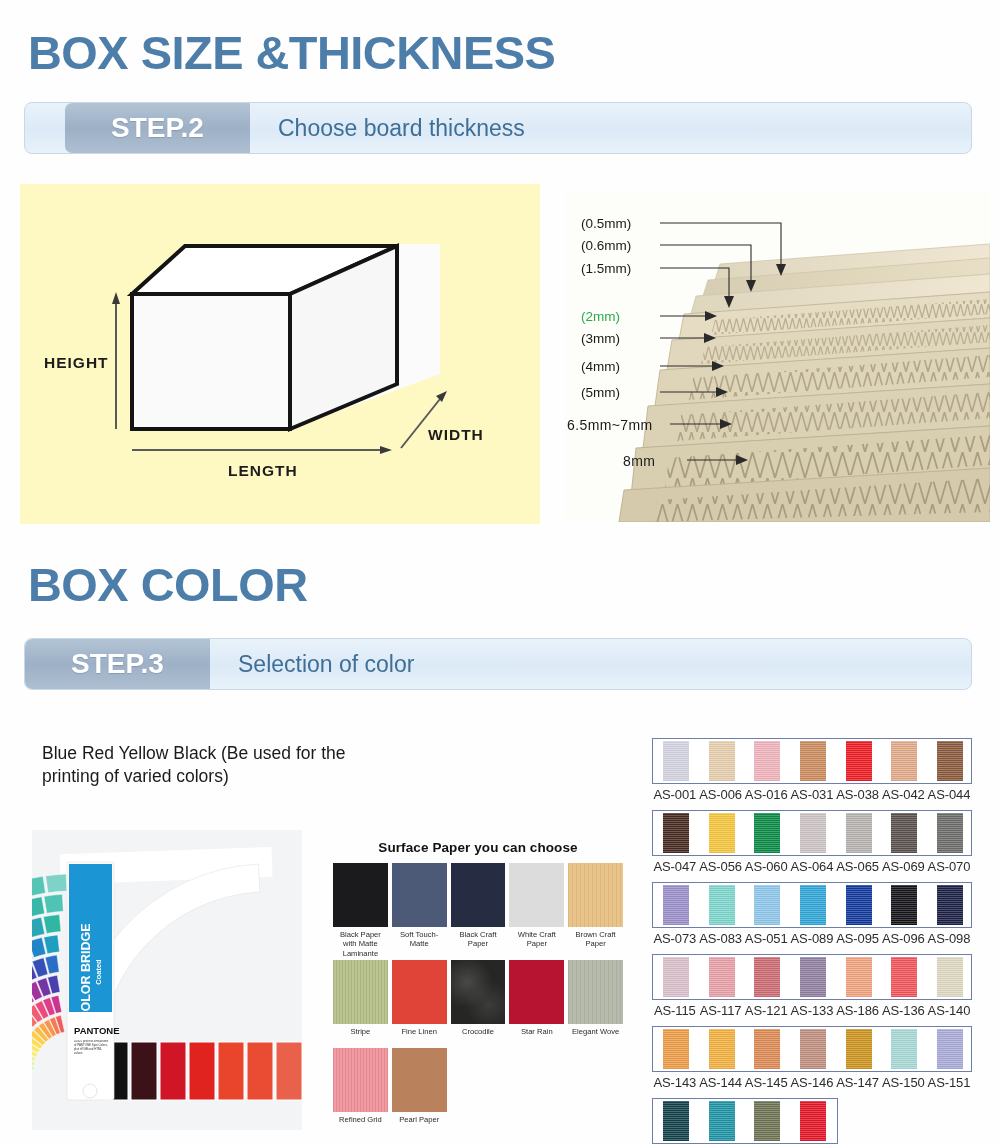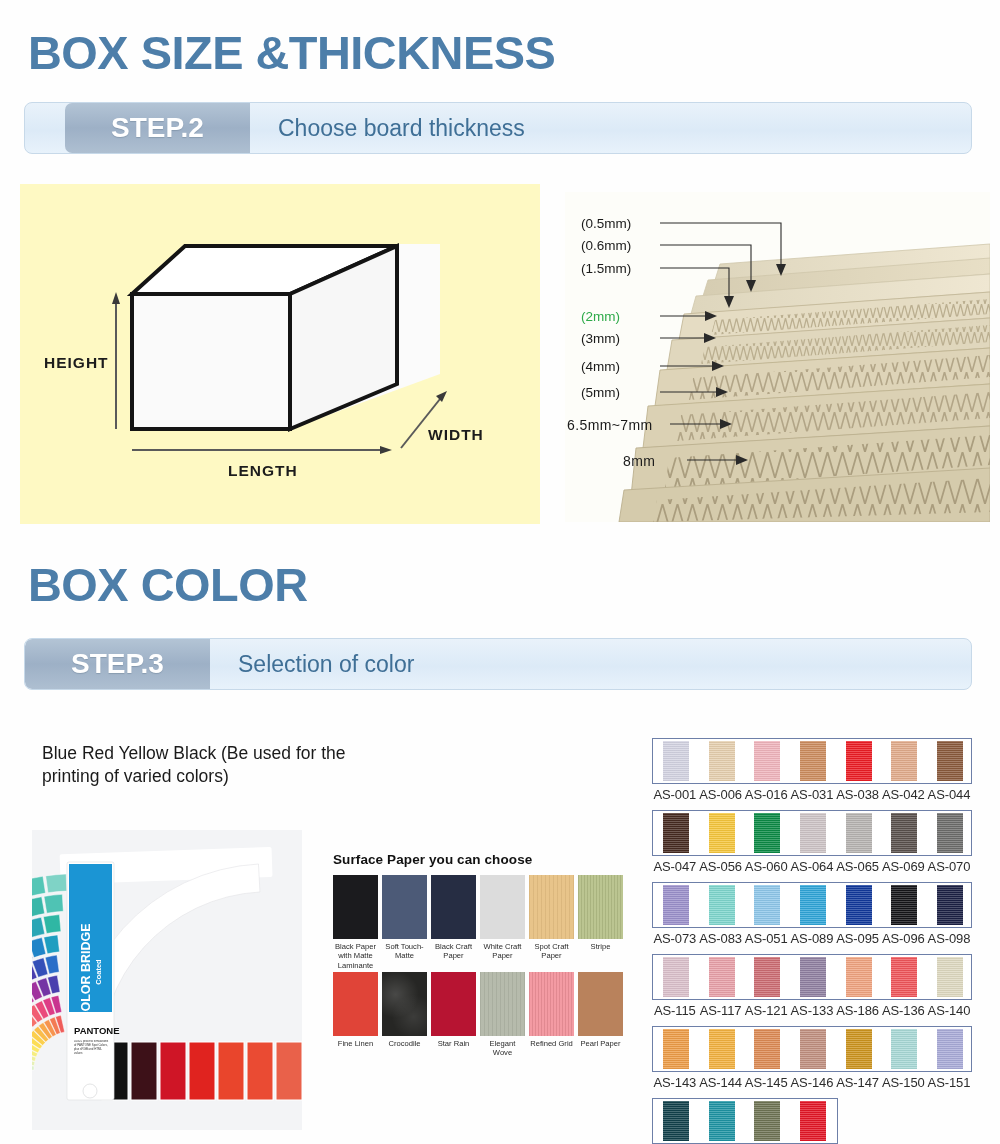--- a/index.html
+++ b/index.html
@@ -136,27 +136,27 @@
     position: absolute;
     left: 333px;
     top: 840px;
     width: 290px;
     height: 300px;
   }
   #surface-heading {
     font-size: 13.5px;
     font-weight: bold;
     color: #111;
-    text-align: left;
-    margin: 12px 0 8px 0;
+    text-align: center;
+    margin: 0 0 8px 0;
     letter-spacing: 0.1px;
   }
   #surface-grid {
     display: grid;
-    grid-template-columns: repeat(6, 1fr);
+    grid-template-columns: repeat(5, 1fr);
     gap: 2px 4px;
   }
   .surface-cell { text-align: center; }
   .surface-swatch {
     width: 100%;
     height: 64px;
     position: relative;
     overflow: hidden;
   }
   .surface-label {
@@ -512,21 +512,21 @@
       <div class="surface-cell">
         <div class="surface-swatch" style="background: rgb(38, 45, 67);"></div>
         <div class="surface-label">Black Craft Paper</div>
       </div>
       <div class="surface-cell">
         <div class="surface-swatch" style="background: rgb(220, 220, 220);"></div>
         <div class="surface-label">White Craft Paper</div>
       </div>
       <div class="surface-cell">
         <div class="surface-swatch" style="background: repeating-linear-gradient(to right, rgba(0, 0, 0, 0.05) 0px, rgba(0, 0, 0, 0.05) 1px, rgba(255, 255, 255, 0.05) 1px, rgba(255, 255, 255, 0.05) 4px) rgb(231, 193, 132);"></div>
-        <div class="surface-label">Spot Craft Paper</div>
+        <div class="surface-label">Brown Craft Paper</div>
       </div>
       <div class="surface-cell">
         <div class="surface-swatch" style="background: repeating-linear-gradient(to right, rgba(0, 0, 0, 0.07) 0px, rgba(0, 0, 0, 0.07) 1px, rgba(255, 255, 255, 0.07) 1px, rgba(255, 255, 255, 0.07) 3px) rgb(182, 193, 137);"></div>
         <div class="surface-label">Stripe</div>
       </div>
       <div class="surface-cell">
         <div class="surface-swatch" style="background: rgb(224, 68, 56);"></div>
         <div class="surface-label">Fine Linen</div>
       </div>
       <div class="surface-cell">

